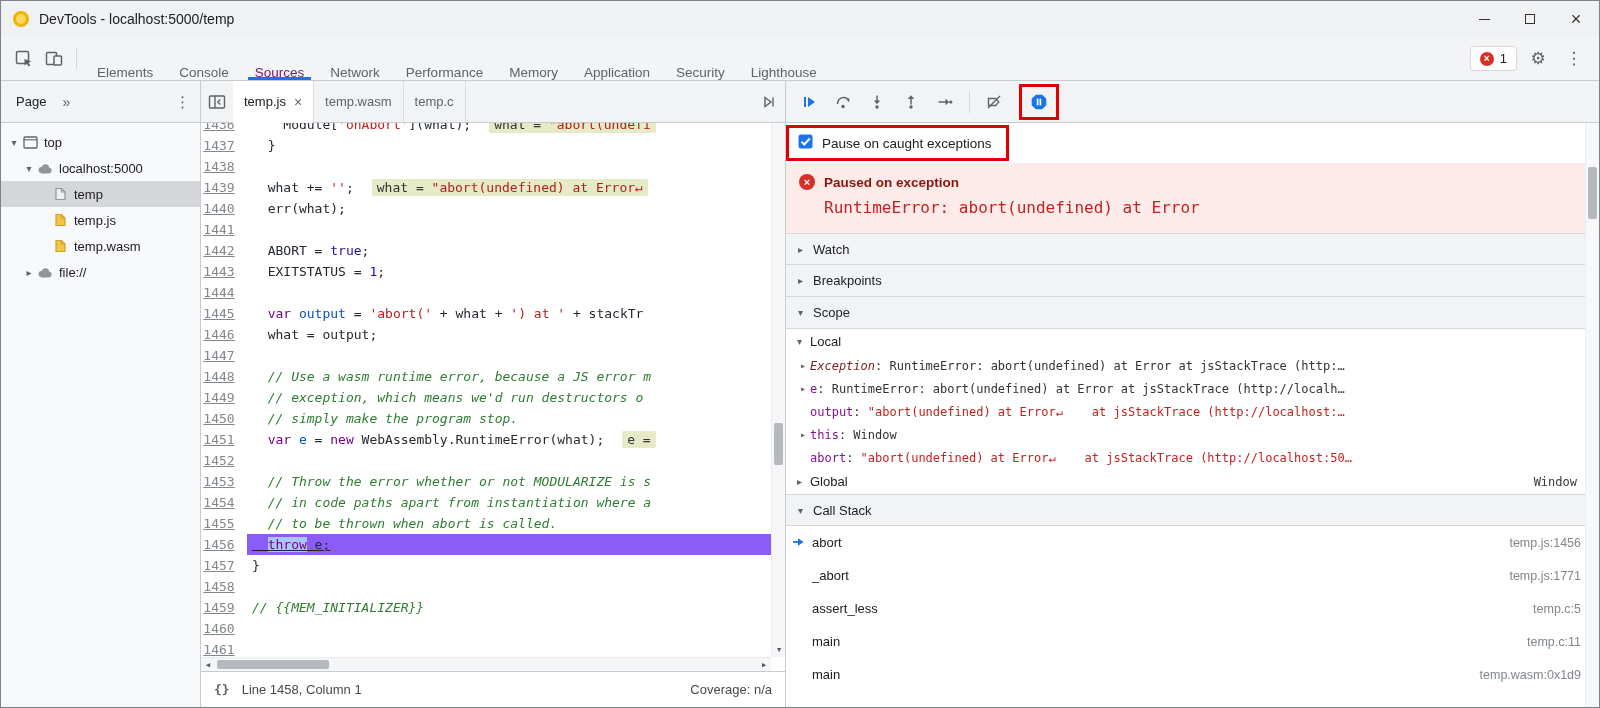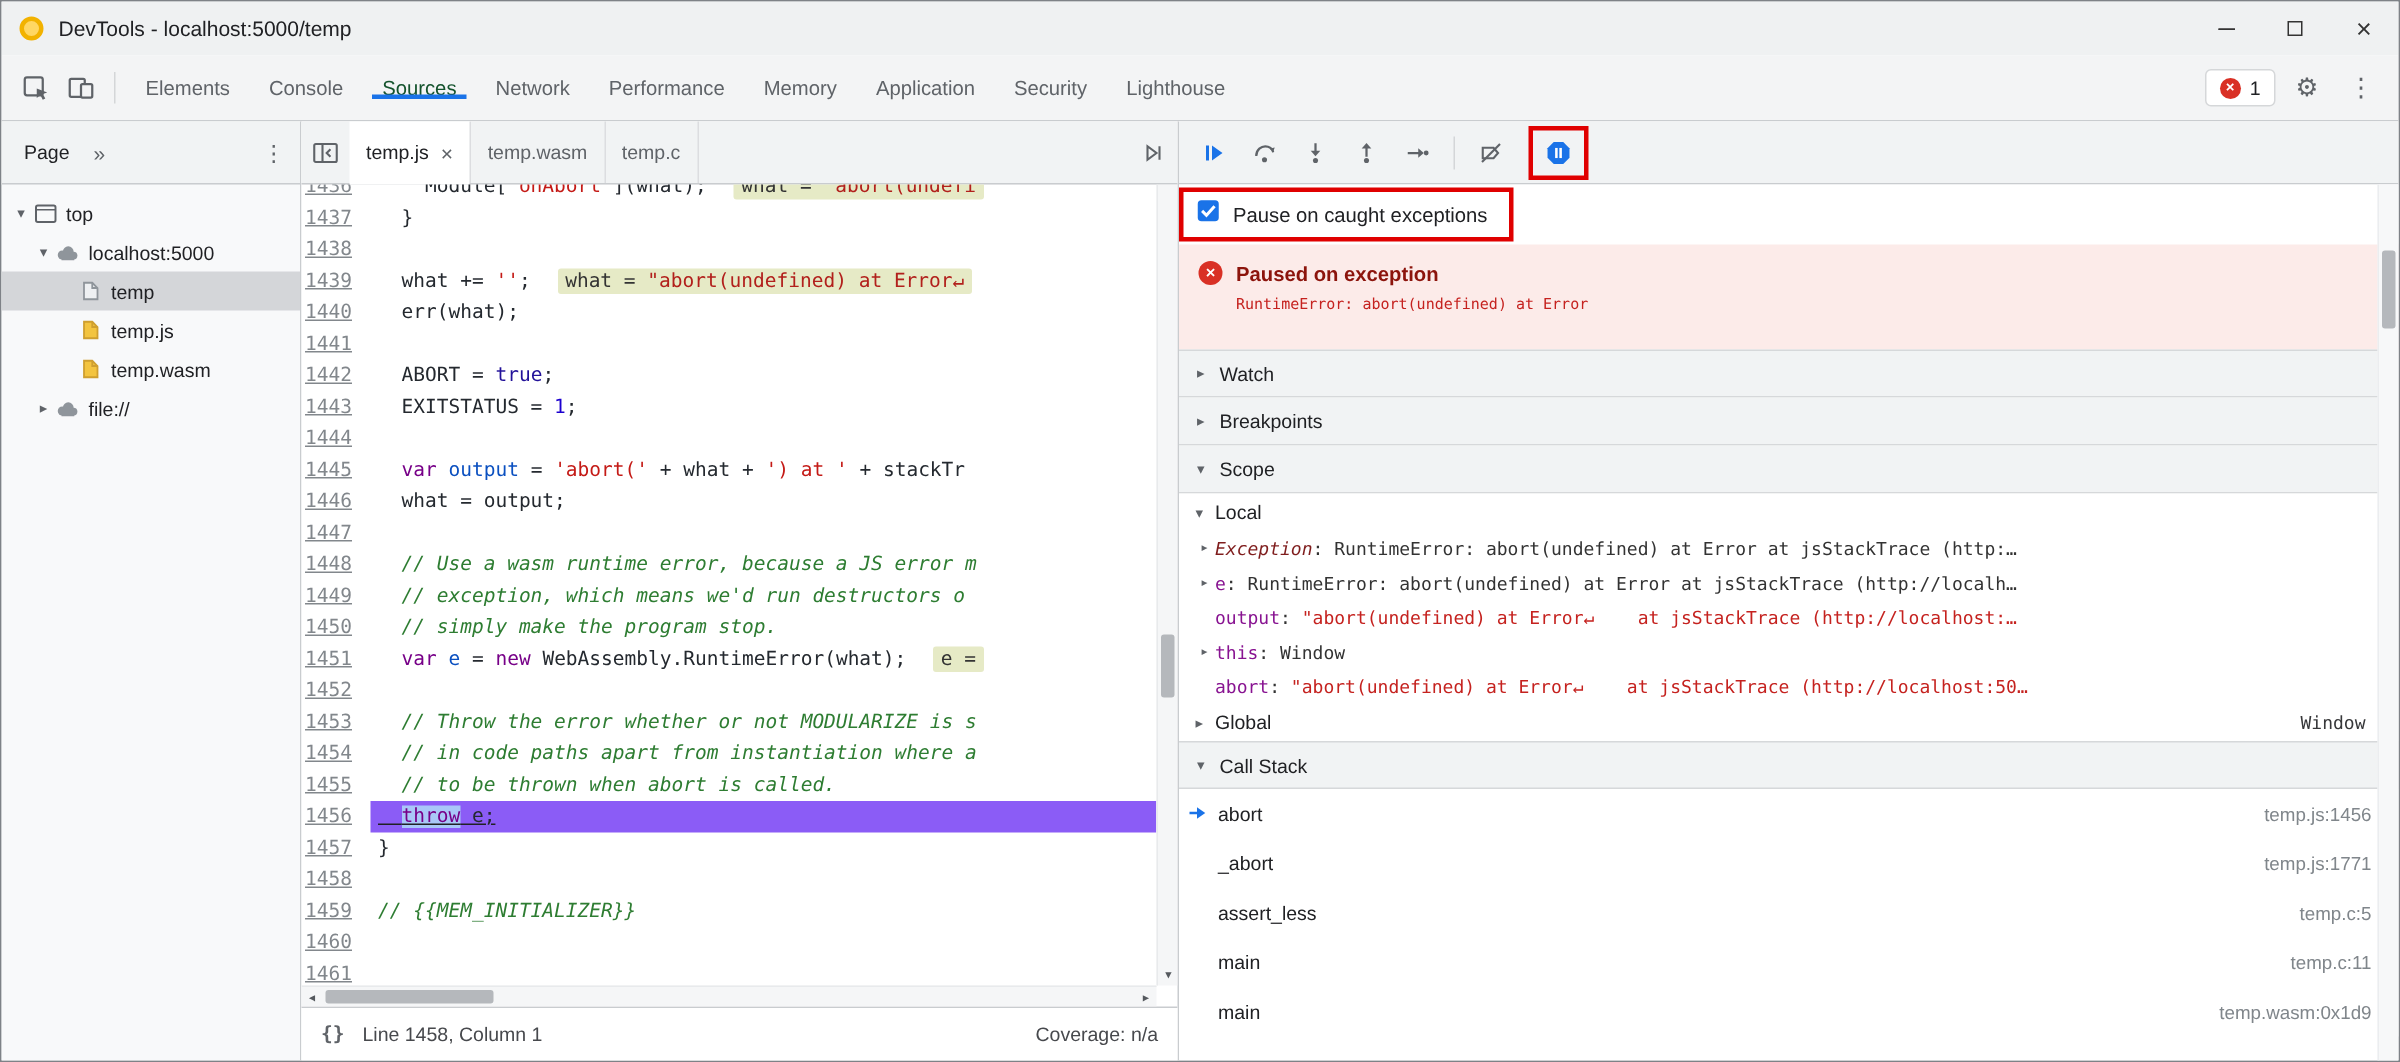--- a/index.html
+++ b/index.html
@@ -14,23 +14,23 @@
   .favicon{width:16px;height:16px;border-radius:50%;background:#ffd763;border:3px solid #f2b200;margin-right:10px;}
   .win-controls{margin-left:auto;display:flex;height:100%;}
   .win-btn{width:46px;display:flex;align-items:center;justify-content:center;color:#333;}
   .glyph-min{width:11px;height:1px;background:#333;display:block;border-bottom:1px solid #333;}
   .glyph-max{width:10px;height:10px;border:1px solid #333;display:block;}
   .glyph-close{font-size:18px;line-height:1;}
   
   .toolbar{flex:0 0 44px;background:#f3f4f5;border-bottom:1px solid #c9cccf;display:flex;align-items:stretch;padding-left:8px;}
   .tool-btn{width:30px;display:flex;align-items:center;justify-content:center;color:#5f6368;font-size:17px;}
   .vsep{width:1px;background:#d4d6d8;margin:11px 7px;}
-  .panel-tabs{display:flex;align-items:center;}
+  .panel-tabs{display:flex;align-items:flex-end;}
   .panel-tab{padding:0 13px;display:flex;align-items:center;font-size:13.5px;color:#5f6368;position:relative;white-space:nowrap;}
-  .panel-tab.active{color:#14532d;}
+  .panel-tab.active{color:#701a75;}
   .panel-tab.active::after{content:'';position:absolute;left:6px;right:6px;bottom:0;height:3px;background:#1a73e8;}
   .toolbar-right{margin-left:auto;display:flex;align-items:center;gap:6px;padding-right:10px;}
   .error-badge{display:flex;align-items:center;gap:6px;border:1px solid #d5d7d9;background:#fff;border-radius:4px;height:25px;padding:0 9px;font-size:13px;color:#202124;}
   .err-circle{width:16px;height:16px;border-radius:50%;background:#d93025;color:#fff;display:flex;align-items:center;justify-content:center;font-size:11px;font-weight:bold;flex:0 0 auto;}
   .err-circle.small{width:14px;height:14px;font-size:10px;}
   
   .content{flex:1;display:flex;min-height:0;}
   
   .sidebar{flex:0 0 200px;border-right:1px solid #c9cccf;display:flex;flex-direction:column;background:#f8f9fa;}
   .sidebar-header{flex:0 0 42px;border-bottom:1px solid #c9cccf;display:flex;align-items:center;padding:0 10px 0 15px;font-size:13px;background:#f1f3f4;}
@@ -77,21 +77,21 @@
   .dbg-toolbar{flex:0 0 42px;background:#f1f3f4;border-bottom:1px solid #c9cccf;display:flex;align-items:center;padding-left:8px;gap:4px;}
   .dbg-btn{width:30px;height:30px;display:flex;align-items:center;justify-content:center;}
   .dbg-sep{width:1px;height:22px;background:#d4d6d8;margin:0 5px;}
   .red-box{border:3px solid #e00000;}
   .icon-box{width:40px;height:36px;display:flex;align-items:center;justify-content:center;margin-left:6px;}
   .checkbox-row{flex:0 0 40px;display:flex;align-items:center;background:#fff;}
   .cb-box{display:flex;align-items:center;gap:9px;height:36px;padding:0 14px 0 9px;}
   .cb-label{font-size:13.5px;color:#202124;}
   .paused-banner{flex:0 0 70px;background:#fcebe9;padding:11px 12px 0 13px;}
   .banner-line1{display:flex;align-items:center;gap:9px;font-weight:bold;font-size:13.5px;color:#8c140c;}
-  .banner-line2{margin:8px 0 0 25px;font-family:"DejaVu Sans Mono",monospace;font-size:10px;color:#c5221f;white-space:nowrap;overflow:hidden;}
+  .banner-line2{margin:8px 0 0 25px;font-family:"DejaVu Sans Mono",monospace;font-size:16px;color:#c5221f;white-space:nowrap;overflow:hidden;}
   .sec{flex:0 0 32px;background:#f1f3f4;border-bottom:1px solid #d6d8da;display:flex;align-items:center;gap:7px;padding-left:9px;font-size:13px;color:#202124;}
   .sec.bt{border-top:1px solid #d6d8da;}
   .tri{color:#5f6368;font-size:10px;width:11px;display:inline-block;text-align:center;flex:0 0 auto;}
   #scope{background:#fff;}
   .scope-group{height:25px;display:flex;align-items:center;gap:5px;padding-left:8px;font-size:13px;color:#202124;}
   .scope-right{margin-left:auto;padding-right:22px;font-family:"DejaVu Sans Mono",monospace;font-size:12px;color:#37383a;}
   .scope-entry{height:23px;display:flex;align-items:center;padding-left:10px;font-family:"DejaVu Sans Mono",monospace;font-size:12px;white-space:pre;overflow:hidden;}
   .scope-entry .tri{width:14px;}
   .name-prop{color:#881391}.name-error{color:#7f1d1d;font-style:italic}
   .sep{color:#333}

